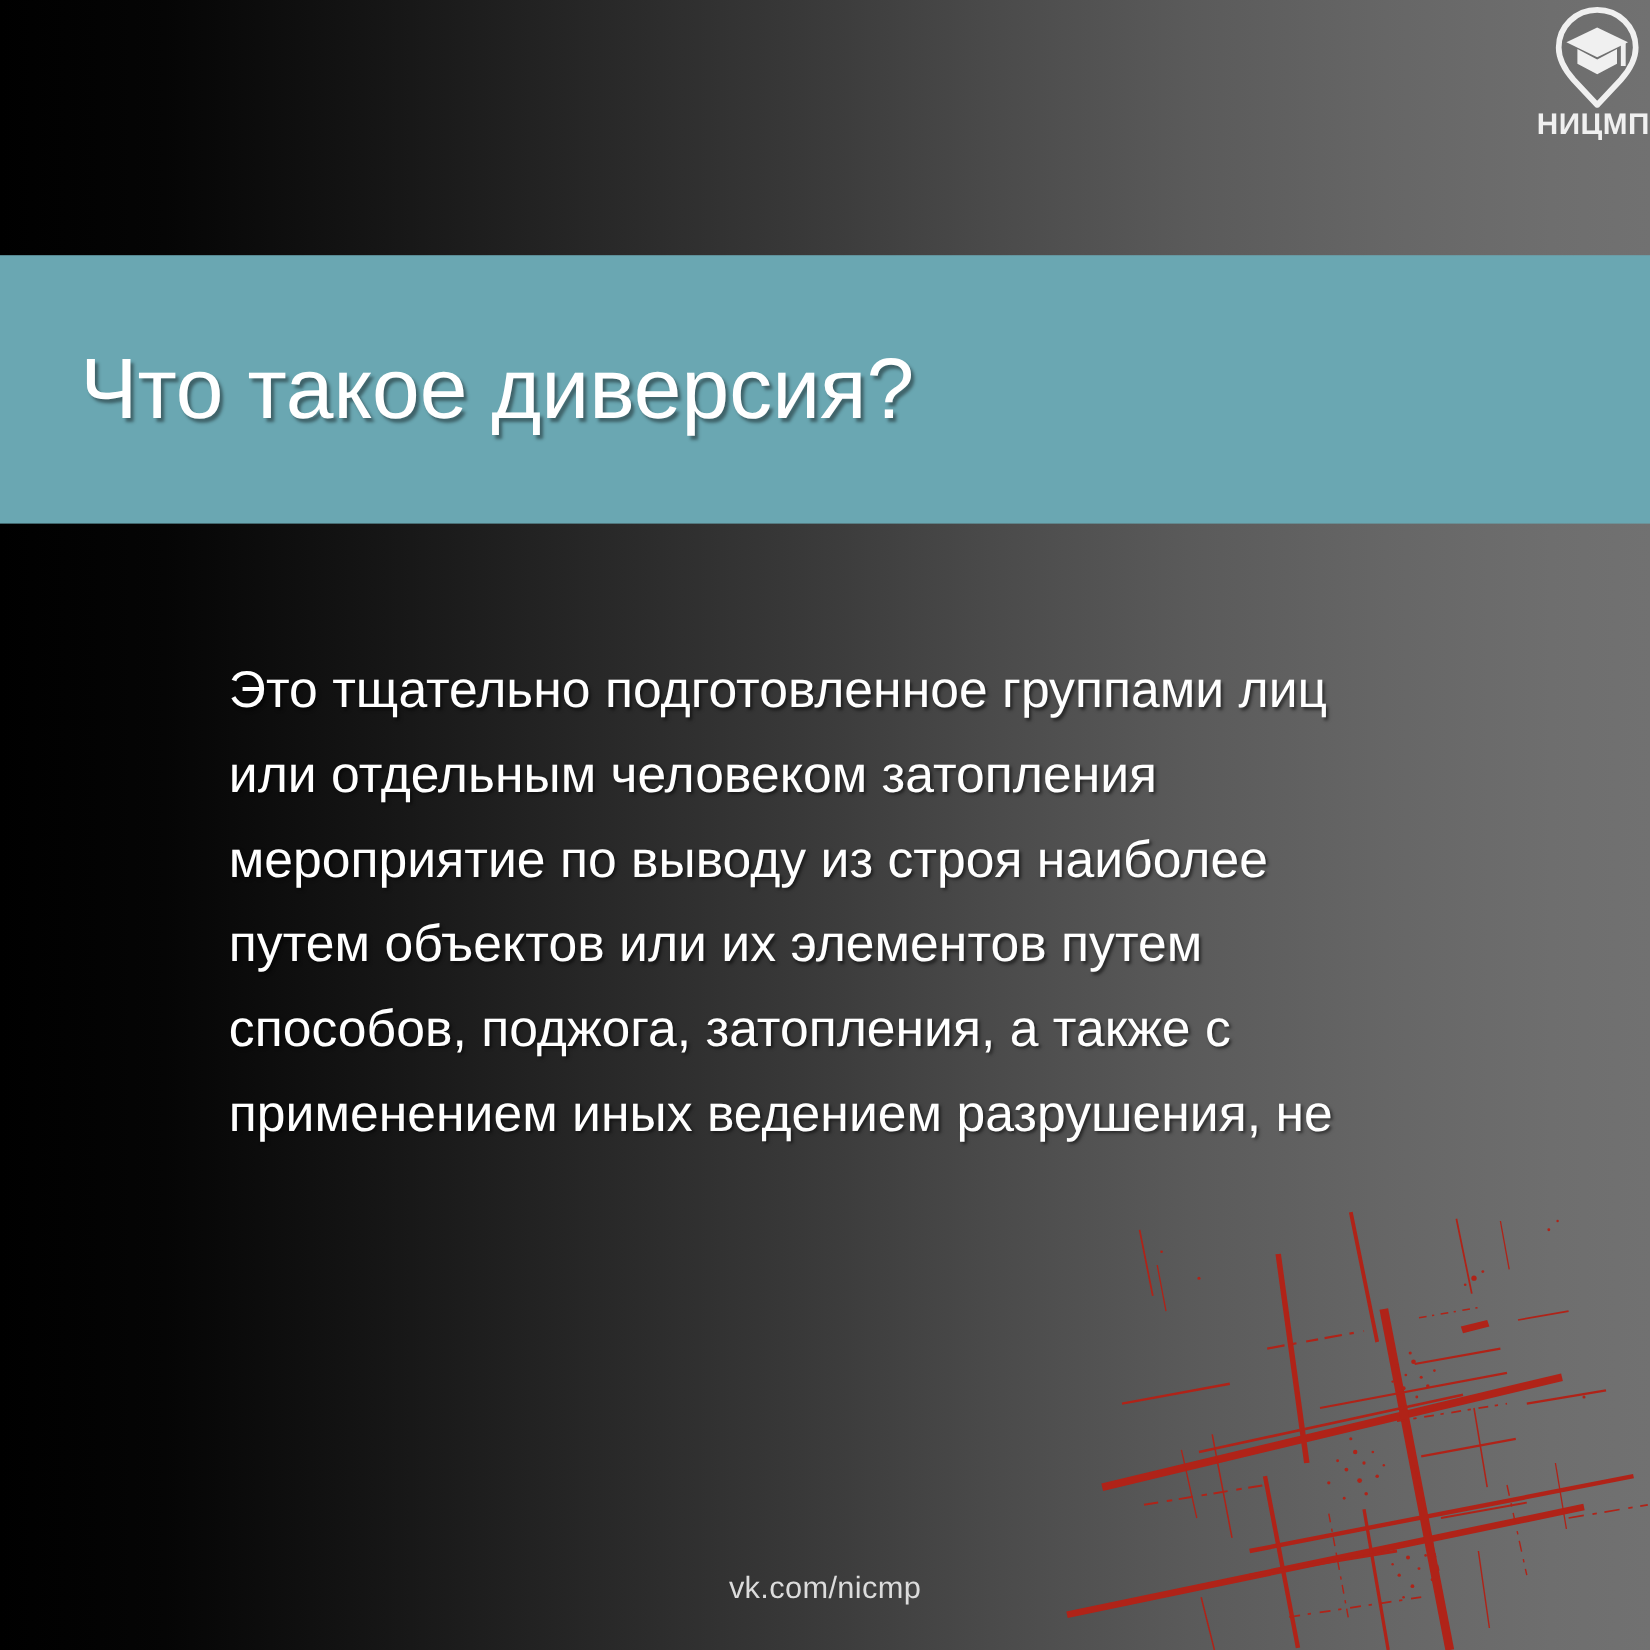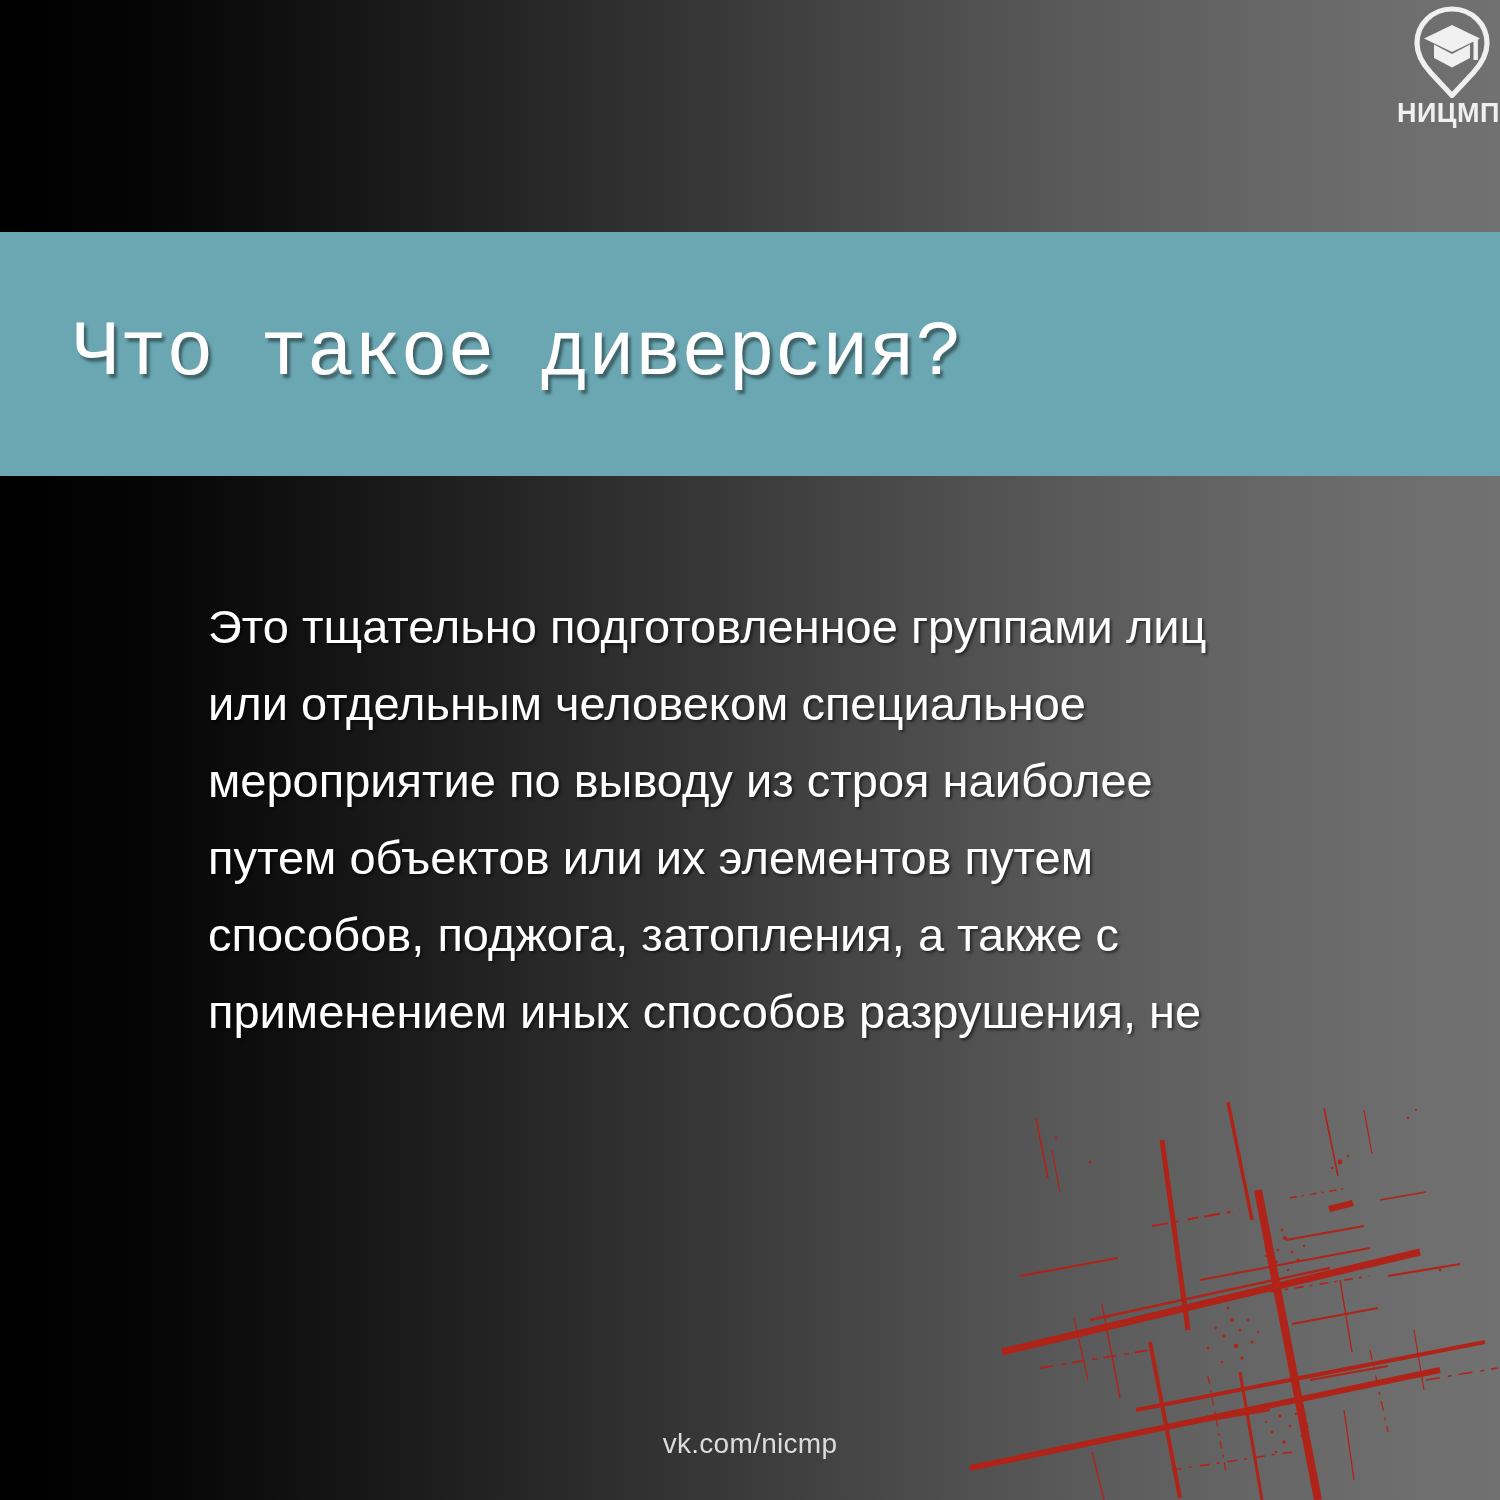--- a/index.html
+++ b/index.html
@@ -71,21 +71,21 @@
     left: 73px;
     top: 50%;
     transform: translateY(-50%);
     margin: 0;
     color: #ffffff;
     font-size: 78px;
     font-weight: 400;
     line-height: 1.05;
     white-space: nowrap;
     text-shadow: 3px 4px 3px rgba(0,0,0,0.42);
-    font-family: Liberation Mono, monospace;
+    font-family: Liberation Sans, sans-serif;
   }
 
   
   .body-copy {
     position: absolute;
     left: 208px;
     top: 588px;
     width: 1200px;
   }
   .body-line {
@@ -151,25 +151,25 @@
     </svg>
     <span class="logo-word">НИЦМП</span>
   </div>
 
   <div class="title-band">
     <h1 class="title-text">Что такое диверсия?</h1>
   </div>
 
   <div class="body-copy">
     <p class="body-line">Это тщательно подготовленное группами лиц</p>
-    <p class="body-line">или отдельным человеком специальное</p>
+    <p class="body-line">или отдельным человеком затопления</p>
     <p class="body-line">мероприятие по выводу из строя наиболее</p>
     <p class="body-line">путем объектов или их элементов путем</p>
     <p class="body-line">способов, поджога, затопления, а также с</p>
-    <p class="body-line">применением иных способов разрушения, не</p>
+    <p class="body-line">применением иных ведением разрушения, не</p>
   </div>
 
   <svg class="scratches" viewBox="0 0 560 420" aria-hidden="true">
     <g stroke="#b02318" fill="#b02318" stroke-linecap="butt">
 
       <path d="M62 272 L 480 172" stroke-width="7"></path>
       <path d="M30 388 L 500 290" stroke-width="6"></path>
       <path d="M196 330 L 545 262" stroke-width="4"></path>
 
       <path d="M318 110 L 378 420" stroke-width="8"></path>

